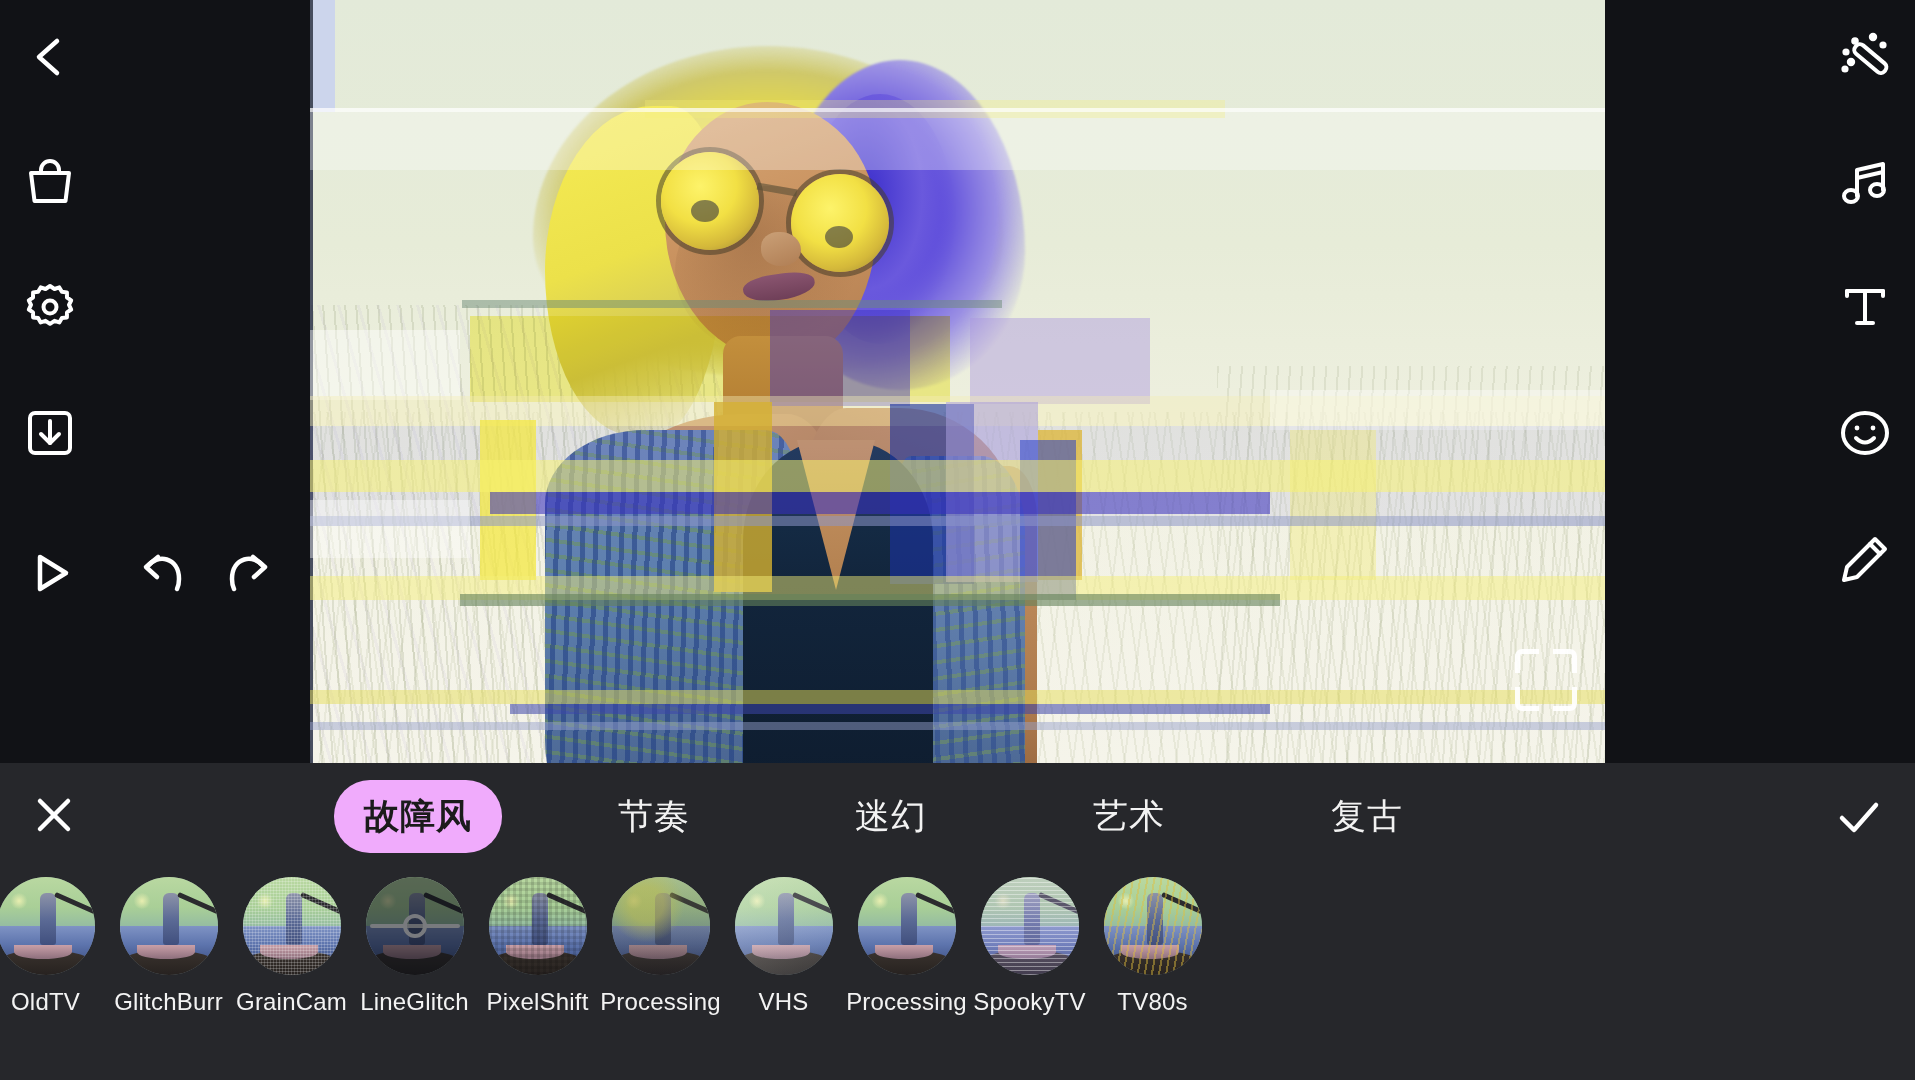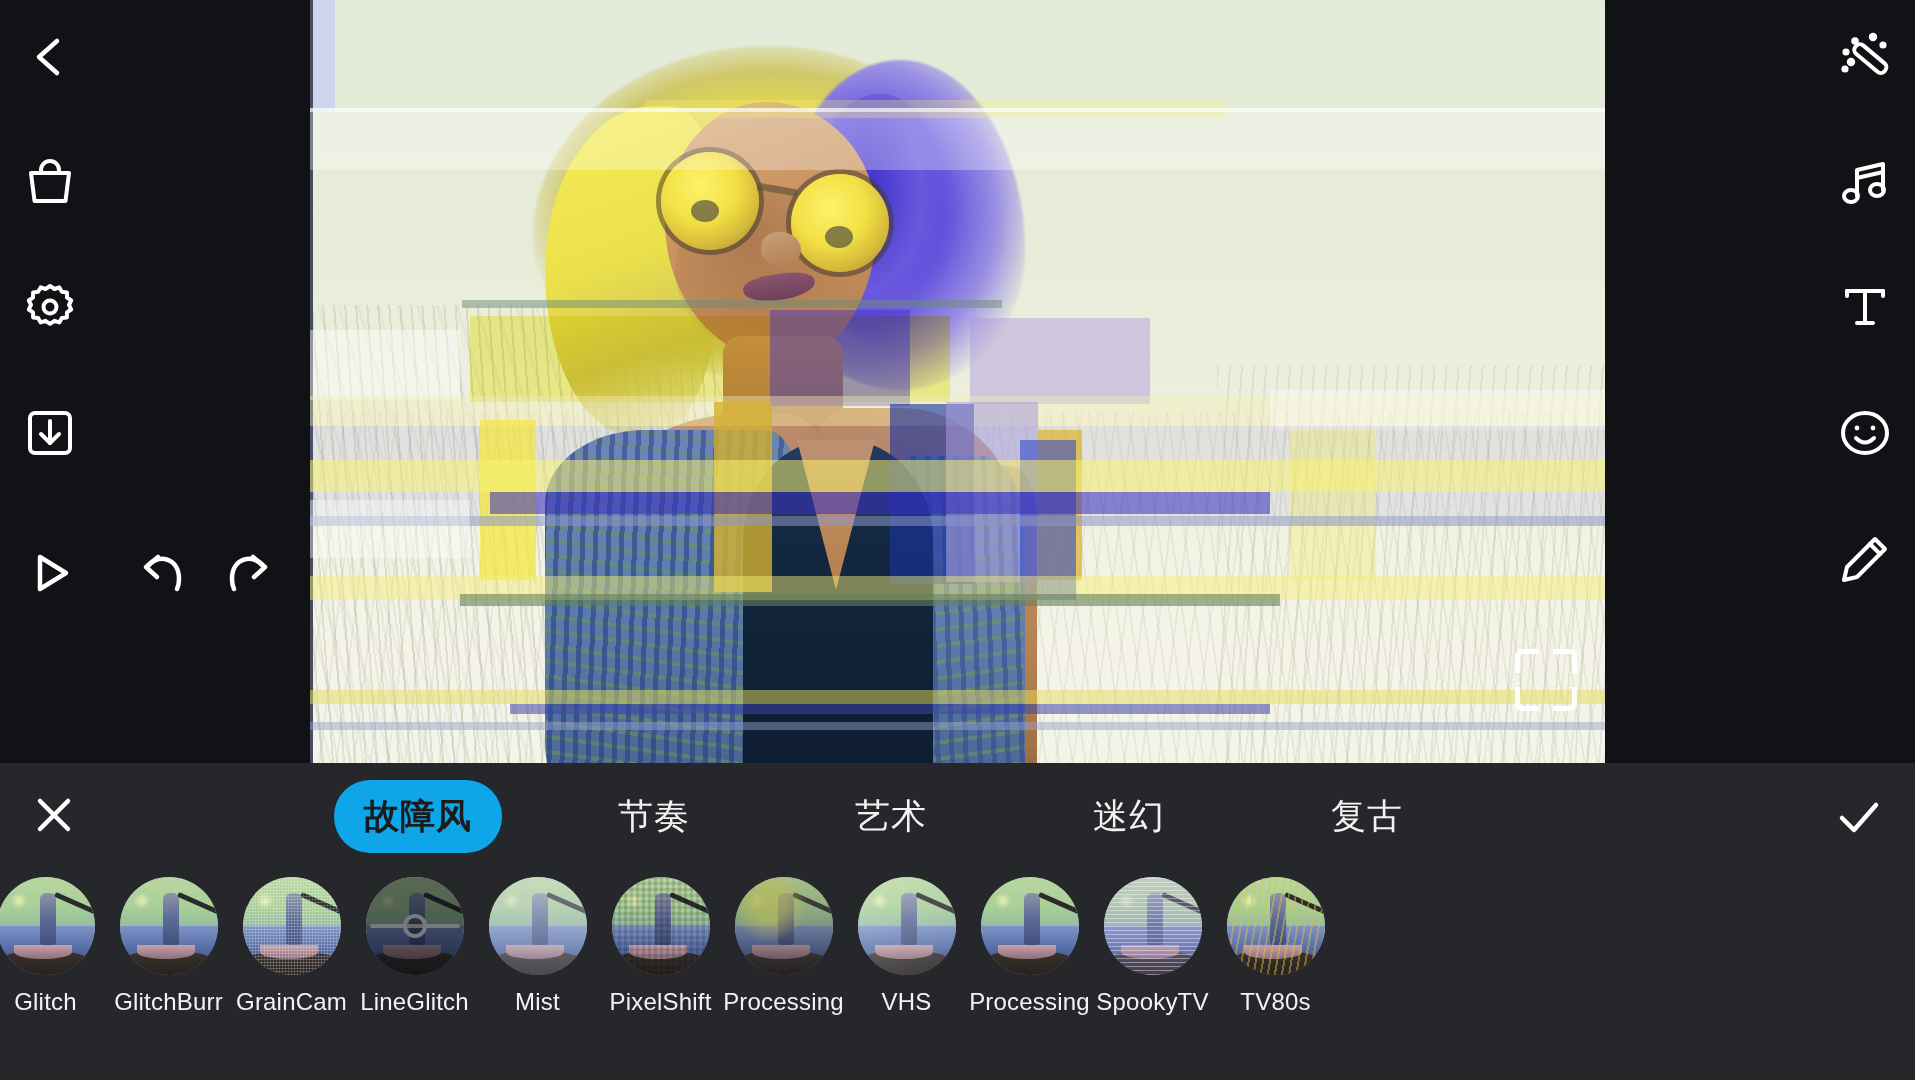--- a/index.html
+++ b/index.html
@@ -238,21 +238,21 @@
   }
   .tabs{
     position:absolute; left:300px; top:0; width:1430px; height:107px;
     display:flex; align-items:center;
   }
   .tab{
     flex:0 0 auto; color:#f2f2f2; font-size:35px; letter-spacing:1px;
     padding:14px 0; text-align:center; white-space:nowrap;
   }
   .tab .tab-inner{ display:inline-block; padding:13px 30px; border-radius:36px; }
-  .tab.active .tab-inner{ background:#0ea5e9; color:#1b1b1b; font-weight:bold; }
+  .tab.active .tab-inner{ background:#f0abfc; color:#1b1b1b; font-weight:bold; }
   .tab:nth-child(1){ width:236px; }
   .tab:nth-child(2){ width:236px; }
   .tab:nth-child(3){ width:238px; }
   .tab:nth-child(4){ width:238px; }
   .tab:nth-child(5){ width:238px; }
 
   .filters{
     position:absolute; left:0; top:107px; width:1915px; height:210px;
     display:flex; align-items:flex-start;
     padding-left:0;
@@ -592,24 +592,24 @@
       </div>
 
       <div class="tabs">
         <div class="tab active">
           <span class="tab-inner">故障风</span>
         </div>
         <div class="tab">
           <span class="tab-inner">节奏</span>
         </div>
         <div class="tab">
+          <span class="tab-inner">迷幻</span>
+        </div>
+        <div class="tab">
           <span class="tab-inner">艺术</span>
-        </div>
-        <div class="tab">
-          <span class="tab-inner">迷幻</span>
         </div>
         <div class="tab">
           <span class="tab-inner">复古</span>
         </div>
       </div>
 
       <div class="check-mark">
         <span>
           <svg width="56" height="56" viewBox="0 0 56 56" fill="none" stroke="#ffffff" stroke-width="4.5" stroke-linecap="round" stroke-linejoin="round">
             <polyline points="11,29 23,41 45,16"></polyline>
@@ -622,21 +622,21 @@
         <div class="filter first">
           <div class="thumb v-base">
             <div class="t-sky"></div>
             <div class="t-sun"></div>
             <div class="t-water"></div>
             <div class="t-person"></div>
             <div class="t-oar"></div>
             <div class="t-land"></div>
             <div class="t-boat"></div>
           </div>
-          <div class="f-label">Glitch</div>
+          <div class="f-label">OldTV</div>
         </div>
         <div class="filter">
           <div class="thumb v-base">
             <div class="t-sky"></div>
             <div class="t-sun"></div>
             <div class="t-water"></div>
             <div class="t-person"></div>
             <div class="t-oar"></div>
             <div class="t-land"></div>
             <div class="t-boat"></div>
@@ -665,32 +665,20 @@
             <div class="t-land"></div>
             <div class="t-boat"></div>
             <div class="slider-ov">
               <div class="line"></div>
               <div class="knob"></div>
             </div>
           </div>
           <div class="f-label">LineGlitch</div>
         </div>
         <div class="filter">
-          <div class="thumb v-mist">
-            <div class="t-sky"></div>
-            <div class="t-sun"></div>
-            <div class="t-water"></div>
-            <div class="t-person"></div>
-            <div class="t-oar"></div>
-            <div class="t-land"></div>
-            <div class="t-boat"></div>
-          </div>
-          <div class="f-label">Mist</div>
-        </div>
-        <div class="filter">
           <div class="thumb v-pixel">
             <div class="t-sky"></div>
             <div class="t-sun"></div>
             <div class="t-water"></div>
             <div class="t-person"></div>
             <div class="t-oar"></div>
             <div class="t-land"></div>
             <div class="t-boat"></div>
           </div>
           <div class="f-label">PixelShift</div>

